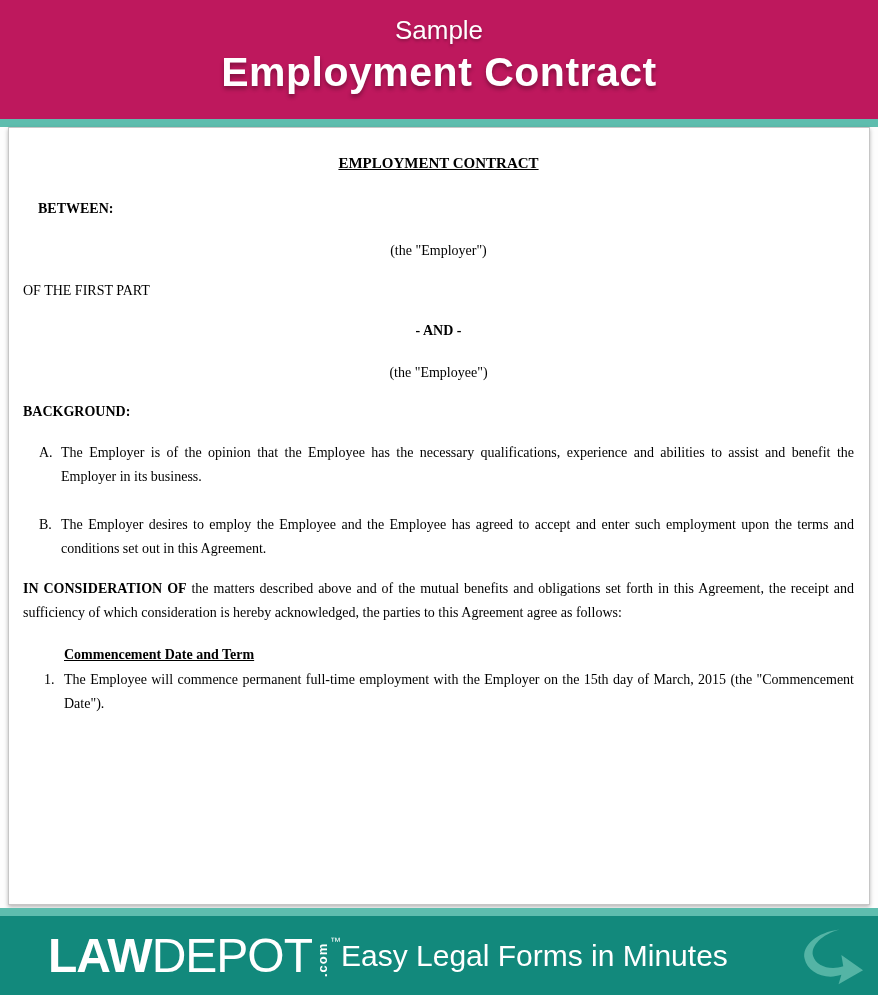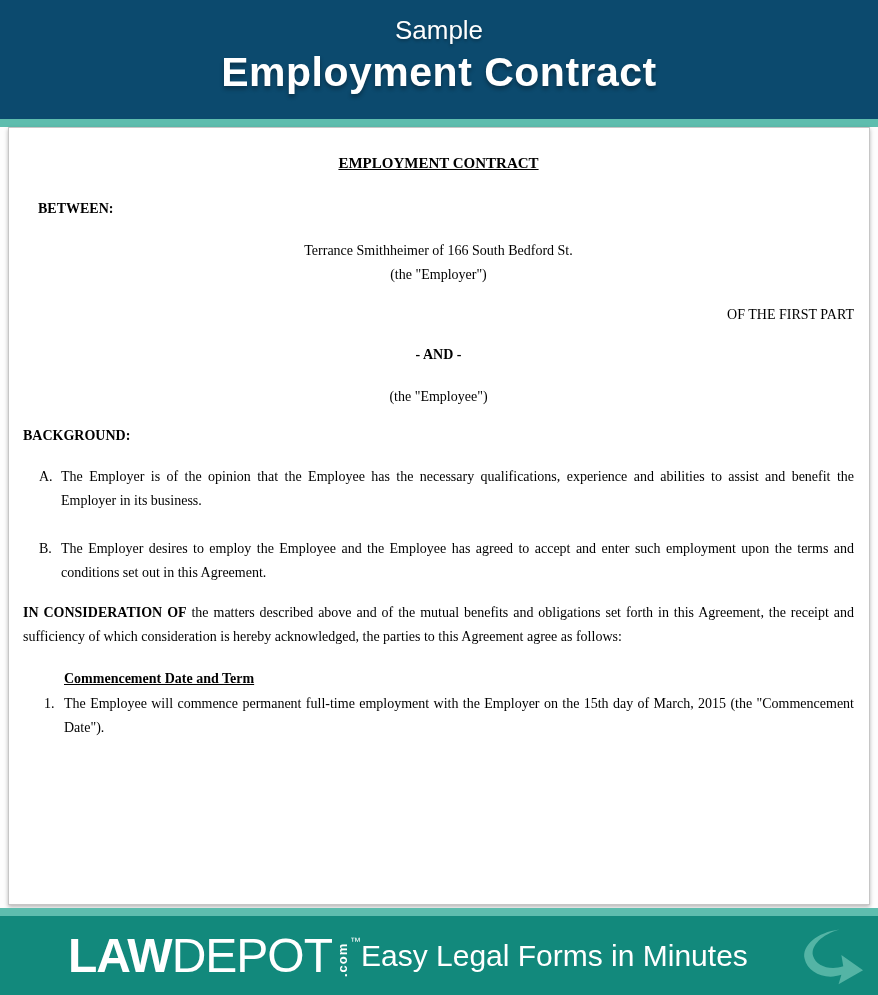--- a/index.html
+++ b/index.html
@@ -6,21 +6,21 @@
   body {
     width:878px; height:995px;
     background:#ffffff;
     font-family:"Liberation Sans", sans-serif;
     overflow:hidden;
   }
 
   
   .banner {
     height:119px;
-    background:#0c4a6e;
+    background:#be185d;
     color:#fff;
     text-align:center;
   }
   .banner-sample {
     padding-top:15px;
     font-size:26px;
     line-height:30px;
     text-shadow:0 2px 3px rgba(0,0,0,0.28);
   }
   .banner-title {
@@ -49,21 +49,21 @@
     padding:23px 15px 0 14px;
     font-family:"Liberation Serif", serif;
     font-size:14px;
     line-height:24px;
     color:#000;
   }
   .doc-title { text-align:center; font-weight:700; font-size:15px; text-decoration:underline; }
   .dated-line { margin:16px 0 0 15px; font-weight:700; }
   .between-label { margin:22px 0 0 15px; font-weight:700; }
   .party-block { margin-top:18px; text-align:center; }
-  .part-label { margin-top:16px; text-align:right; }
+  .part-label { margin-top:16px; text-align:left; }
   .and-sep { margin-top:16px; text-align:center; font-weight:700; }
   .background-label { margin-top:15px; font-weight:700; }
   .doc-list-item { display:flex; margin-top:17px; }
   .doc-list-item .marker { flex:0 0 22px; }
   .doc-list-item .item-text { flex:1; text-align:justify; }
   .bg-list { margin-left:16px; }
   .bg-list .doc-list-item + .doc-list-item { margin-top:24px; }
   .consideration { margin-top:16px; text-align:justify; }
   .consideration .lead { font-weight:700; }
   .section-heading { margin:18px 0 0 41px; font-weight:700; text-decoration:underline; }
@@ -73,21 +73,21 @@
 
   
   .footer {
     height:79px;
     background:#12897C;
     color:#fff;
     display:flex;
     align-items:center;
   }
   .logo {
-    margin-left:68px;
+    margin-left:48px;
     display:flex;
     align-items:flex-start;
     cursor:pointer;
   }
   .logo-main { font-size:48px; line-height:45px; letter-spacing:-1px; }
   .logo-law { font-weight:700; }
   .logo-depot { font-weight:200; }
   .logo-com {
     writing-mode:vertical-rl;
     transform:rotate(180deg);
@@ -114,21 +114,20 @@
 
 <div class="page-area">
   <div class="page">
 
     <div class="doc-title">EMPLOYMENT CONTRACT</div>
 
 
     <div class="between-label">BETWEEN:</div>
 
     <div class="party-block">
-      <div>Terrance Smithheimer of 166 South Bedford St.</div>
       <div>(the "Employer")</div>
     </div>
     <div class="part-label">OF THE FIRST PART</div>
 
     <div class="and-sep">- AND -</div>
 
     <div class="party-block">
       <div>(the "Employee")</div>
     </div>
 

